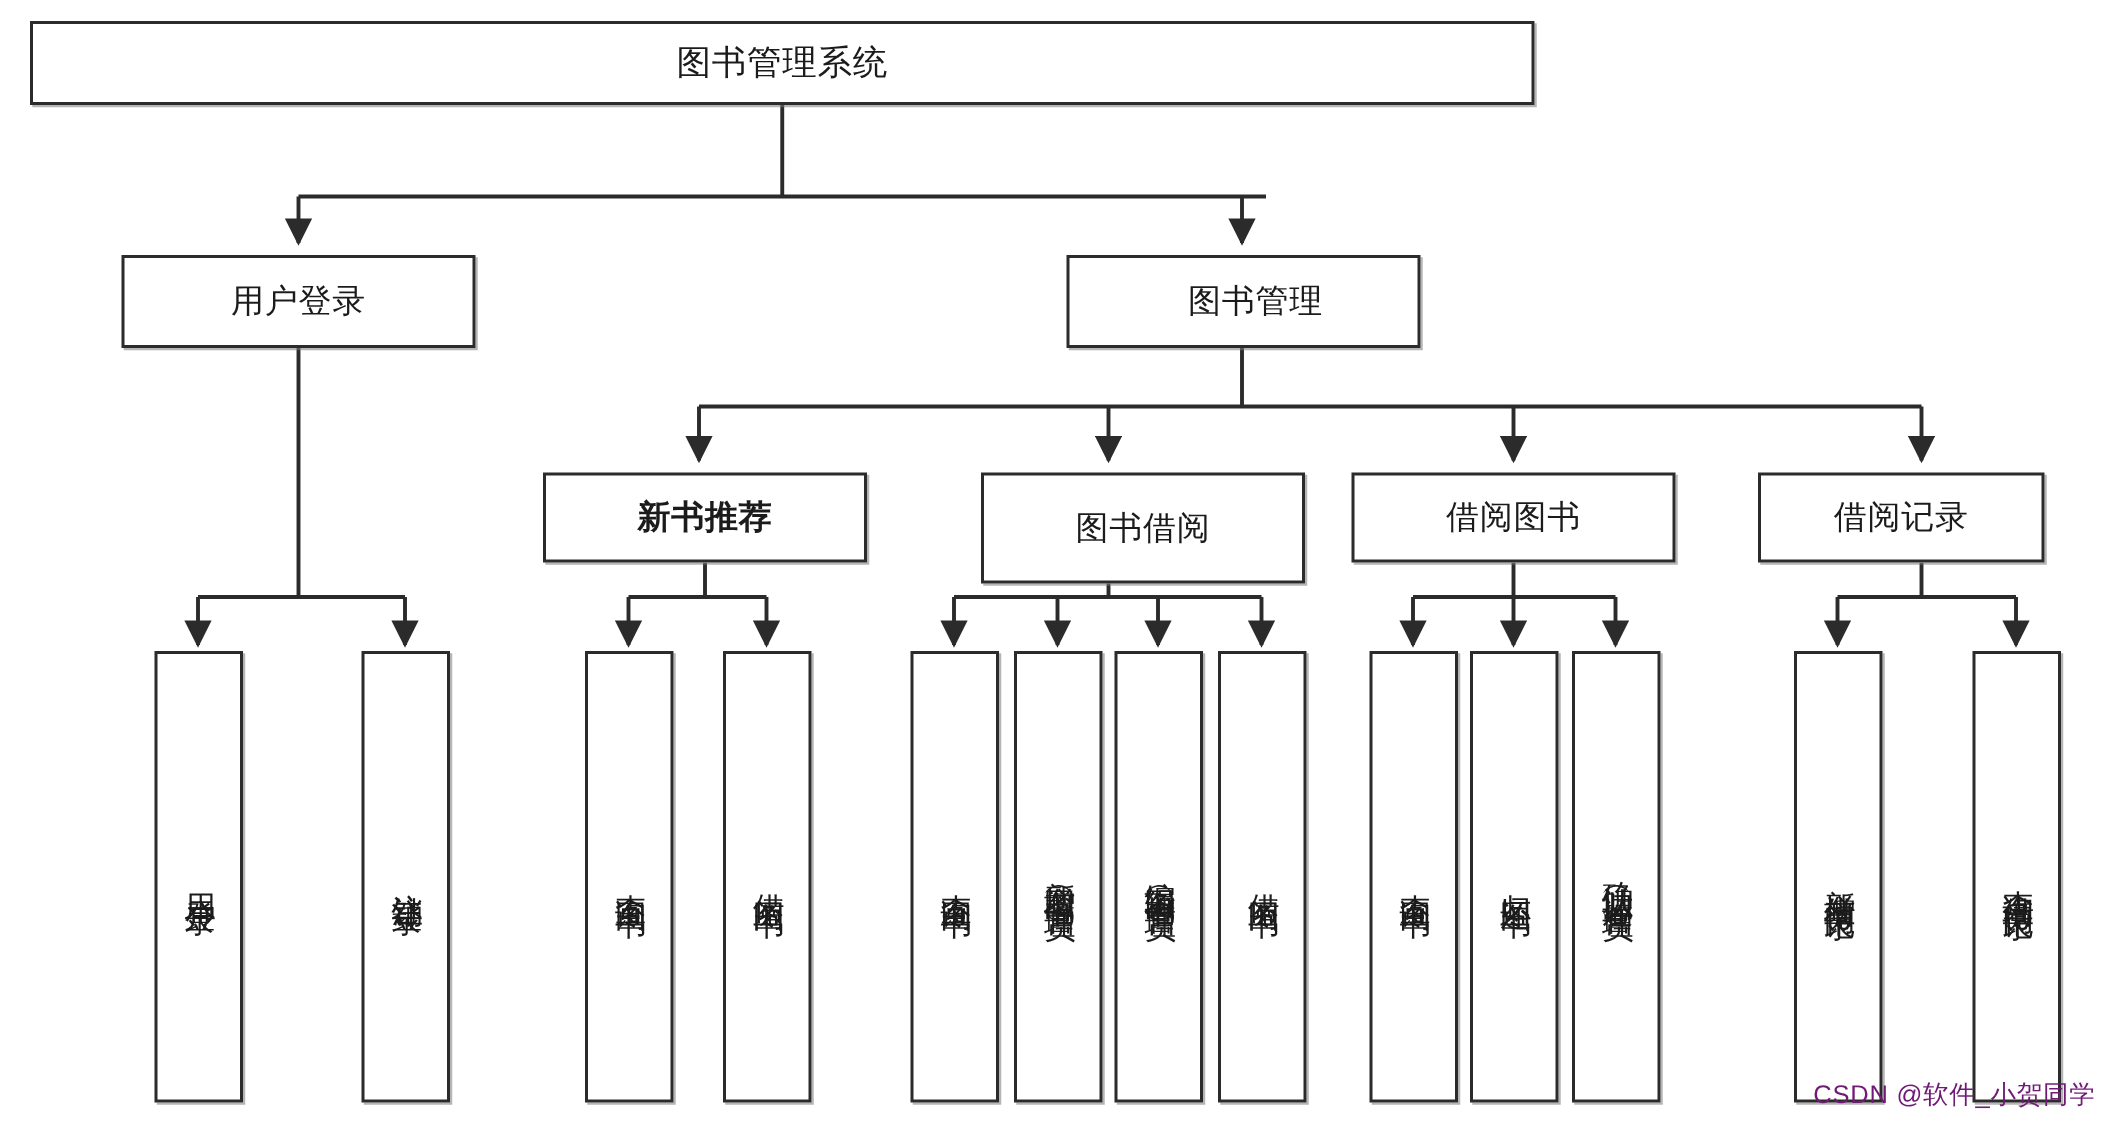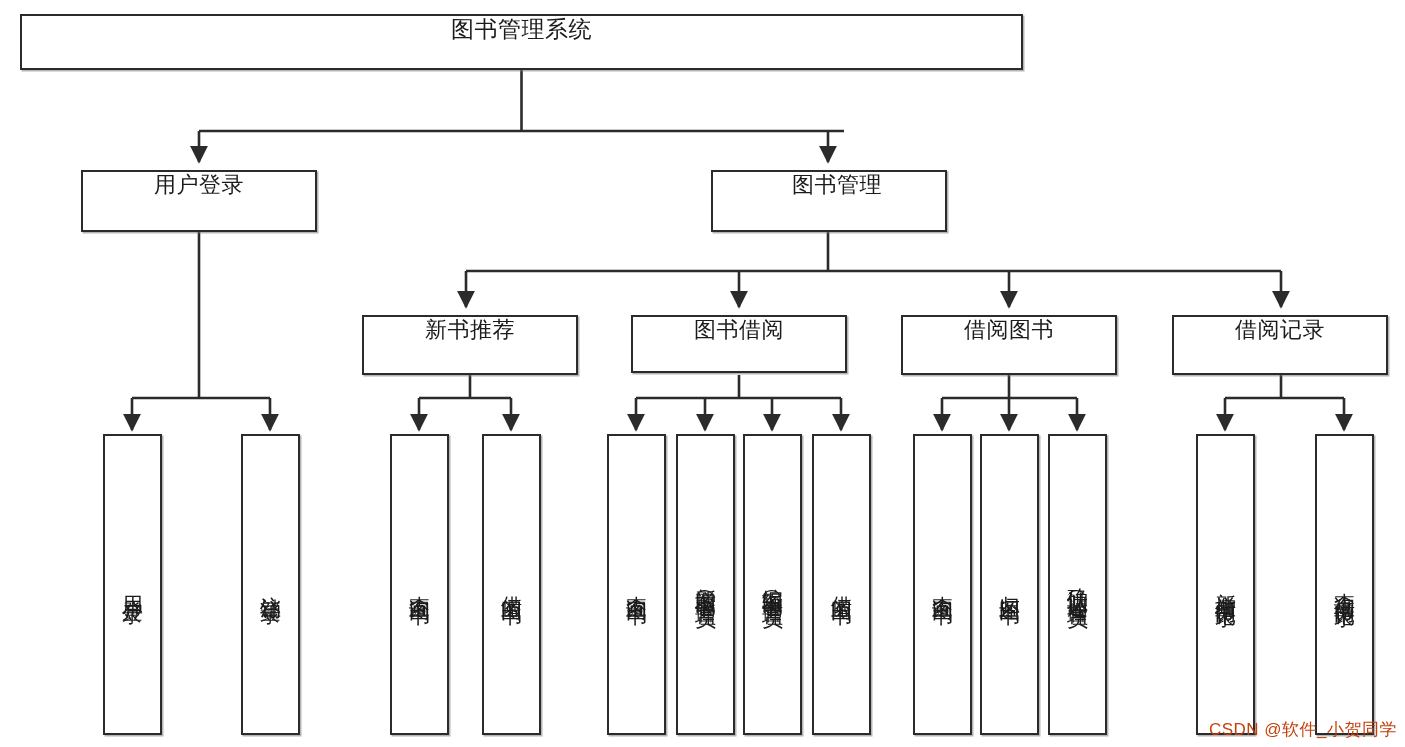--- a/index.html
+++ b/index.html
@@ -27,21 +27,21 @@
     height: 747px;
     pointer-events: none;
   }
   .node {
     position: absolute;
     box-sizing: border-box;
     background: #ffffff;
     border: 2.2px solid #2b2b2b;
     box-shadow: 1.5px 1.5px 0 rgba(120,120,120,0.55);
     display: flex;
-    align-items: flex-start;
+    align-items: center;
     justify-content: center;
     z-index: 2;
   }
   .node .label {
     display: block;
     text-align: center;
     line-height: 1.18;
     letter-spacing: 0.5px;
     color: #1b1b1b;
   }
@@ -67,21 +67,21 @@
     line-height: 1.05;
     letter-spacing: 3px;
     max-height: 100%;
     white-space: normal;
   }
   .watermark {
     position: absolute;
     right: 8px;
     bottom: 6px;
     font-size: 17px;
-    color: #c2410c;
+    color: #701a75;
     letter-spacing: 0.5px;
     z-index: 5;
     white-space: nowrap;
     user-select: none;
   }
 </style>
 </head>
 <body>
 
 <div id="canvas">
@@ -140,30 +140,30 @@
     <span class="label">图书管理系统</span>
   </div>
 
   <div class="node horiz" style="left:81px; top:170px; width:236px; height:62px;">
     <span class="label">用户登录</span>
   </div>
   <div class="node horiz" style="left:711px; top:170px; width:236px; height:62px;padding-left:16px;">
     <span class="label">图书管理</span>
   </div>
 
-  <div class="node horiz" style="left:362px; top:315px; width:216px; height:60px;">
+  <div class="node horiz" style="left:362px; top:315px; width:216px; height:60px;font-weight:bold;">
     <span class="label">新书推荐</span>
   </div>
-  <div class="node horiz" style="left:631px; top:315px; width:216px; height:58px;">
+  <div class="node horiz" style="left:654px; top:315px; width:216px; height:74px;">
     <span class="label">图书借阅</span>
   </div>
   <div class="node horiz" style="left:901px; top:315px; width:216px; height:60px;">
     <span class="label">借阅图书</span>
   </div>
-  <div class="node horiz" style="left:1172px; top:315px; width:216px; height:60px;">
+  <div class="node horiz" style="left:1172px; top:315px; width:191px; height:60px;">
     <span class="label">借阅记录</span>
   </div>
 
   <div class="node vert" style="left:103px; top:434px; width:59px; height:301px;">
     <span class="label">用户登录</span>
   </div>
   <div class="node vert" style="left:241px; top:434px; width:59px; height:301px;">
     <span class="label">注销登录</span>
   </div>
 

